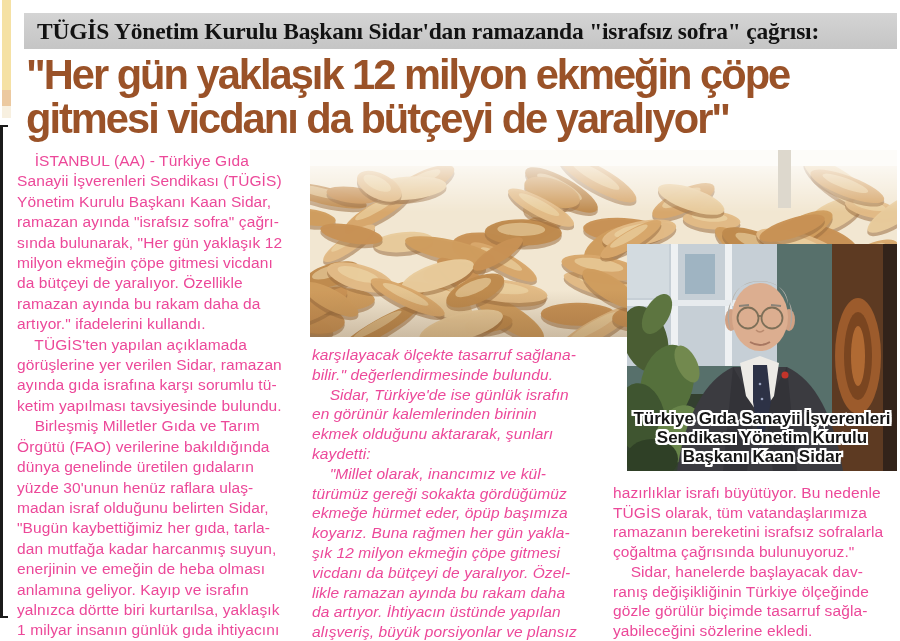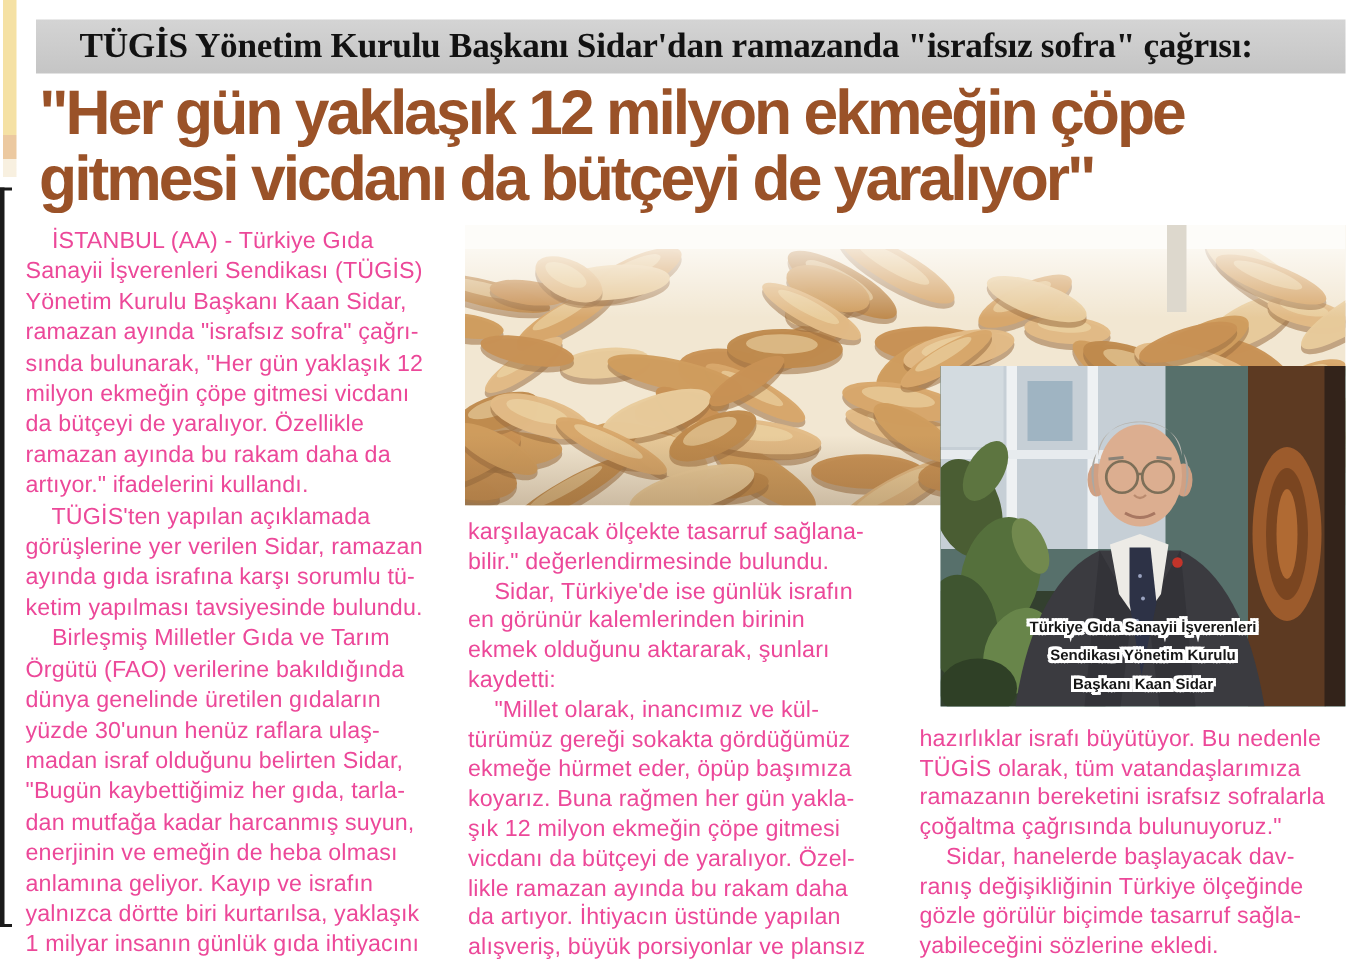--- a/index.html
+++ b/index.html
@@ -17,46 +17,46 @@
     border-top:2px solid #1b1b1b;border-bottom:2px solid #1b1b1b;
     border-left:3px solid #1b1b1b;box-sizing:border-box;
   }
   .kicker-bar{
     position:absolute;left:24px;top:13px;width:873px;height:36px;
     background:linear-gradient(#d4d4d4,#c5c5c5);
     display:flex;align-items:center;
   }
   .kicker-text{
     font-family:"Liberation Serif",serif;font-weight:700;
-    font-size:23.5px;color:#121212;padding-left:29px;white-space:pre;
+    font-size:23.5px;color:#121212;padding-left:13px;white-space:pre;
     letter-spacing:-0.2px;
   }
   .headline{
     position:absolute;left:26px;top:53px;width:872px;
     font-weight:700;font-size:42px;line-height:44px;letter-spacing:-2px;
     color:#9a5228;white-space:pre;transform:scaleX(0.99);transform-origin:left top;
   }
   .body-col{
     position:absolute;white-space:pre;color:#ec4899;
     font-size:15.5px;letter-spacing:0.1px;
   }
   .col1{left:17px;top:151px;line-height:20.4px;}
-  .col2{left:312px;top:345px;line-height:19.8px;}
+  .col2{left:312px;top:345px;line-height:19.8px;font-style:italic;}
   .col3{left:613px;top:483px;line-height:19.7px;}
   .bread-photo{
     position:absolute;left:310px;top:150px;width:587px;height:187px;
     background:#f7f2e8;overflow:hidden;
   }
   .portrait-photo{
     position:absolute;left:627px;top:244px;width:270px;height:227px;
     background:#57706b;overflow:hidden;
   }
   .portrait-caption{
     position:absolute;left:0;right:0;bottom:5px;text-align:center;
-    font-weight:700;font-size:10px;line-height:19px;color:#161616;
+    font-weight:700;font-size:17px;line-height:19px;color:#161616;
     white-space:pre-line;
     -webkit-text-stroke:4px #ffffff;paint-order:stroke fill;
     text-shadow:-2px -2px 0 #fff,2px -2px 0 #fff,-2px 2px 0 #fff,2px 2px 0 #fff,
                 0 -2px 0 #fff,0 2px 0 #fff,-2px 0 0 #fff,2px 0 0 #fff;
   }
   svg{display:block;}
 </style>
 </head>
 <body>
 

